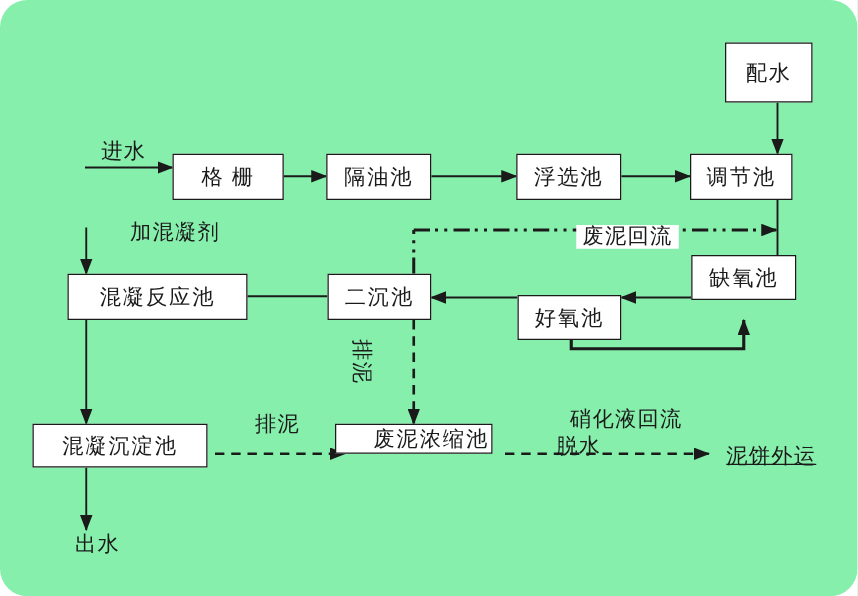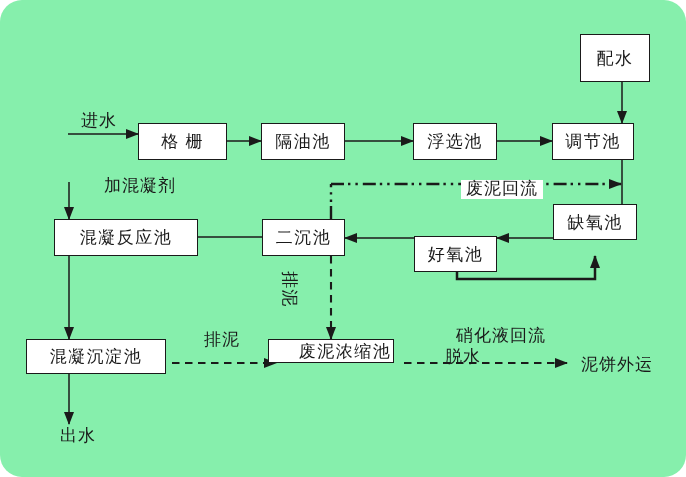--- a/index.html
+++ b/index.html
@@ -65,21 +65,21 @@
   #b-hunningchendian{ left: 26px;  top: 339px; width: 140px; height: 35px; }
   #b-feininongsuo   { left: 268px; top: 339px; width: 126px; height: 24px; padding-left: 28px; }
   
   #l-jinshui   { left: 81px;  top: 112px; }
   #l-jiahun    { left: 92px;  top: 177px; margin-left: 12px; }
   #l-feinihl   { left: 461px; top: 180px; }
   #l-painiv    { left: 272px; top: 279px; width: 34px; }
   #l-xiaohua   { left: 456px; top: 295px; margin-top: 32px; }
   #l-painih    { left: 204px; top: 331px; }
   #l-tuoshui   { left: 445px; top: 348px; }
-  #l-nibing    { left: 581px; top: 356px; }
+  #l-nibing    { left: 581px; top: 356px; text-decoration: underline; }
   #l-chushui   { left: 60px;  top: 427px; }
 </style>
 </head>
 <body>
 
 <div id="canvas">
 
   <svg id="wires" viewBox="0 0 686 477" xmlns="http://www.w3.org/2000/svg">
     <defs>
       <marker id="arR" markerWidth="13" markerHeight="10" refX="12" refY="5" orient="auto" markerUnits="userSpaceOnUse">

